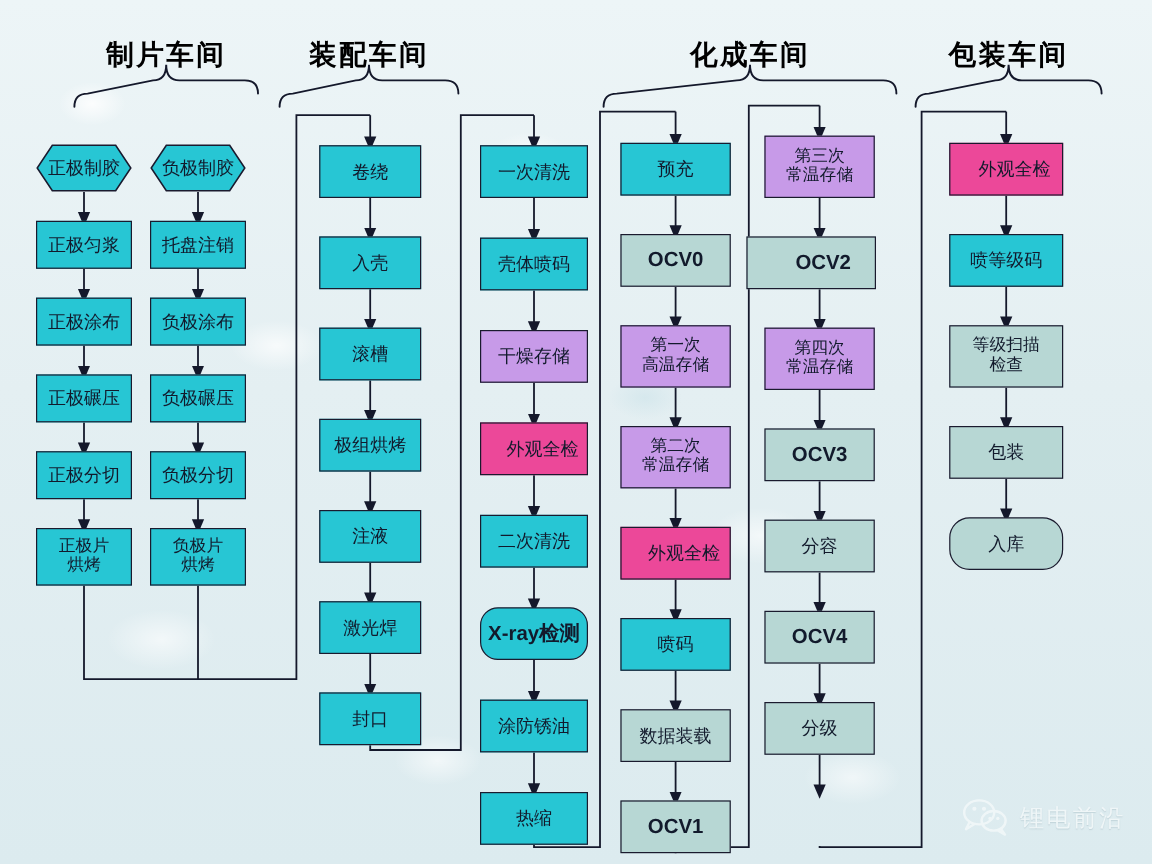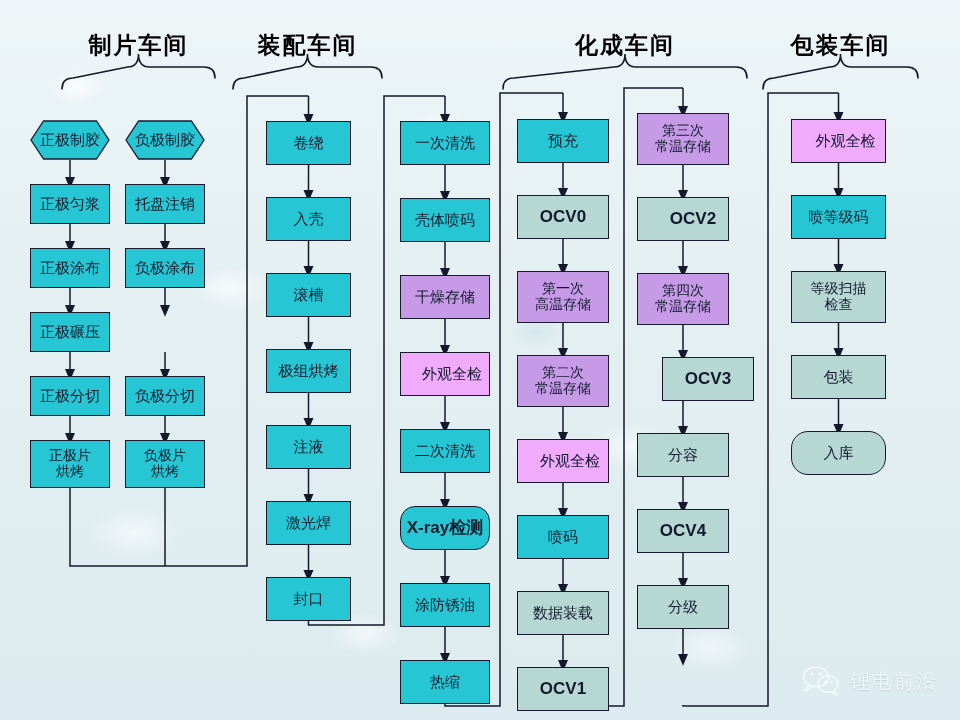--- a/index.html
+++ b/index.html
@@ -41,21 +41,21 @@
     text-align:center;line-height:1.12;
     font-family:"DejaVu Serif","Liberation Serif",serif;
     font-size:15px;color:#121a2c;
     white-space:pre-line;
   }
   .node.latin{font-family:"Liberation Sans","DejaVu Sans",sans-serif;font-weight:bold;font-size:17px;}
   .node.small{font-size:14px;}
   .cyan{background:#27c6d4;}
   .teal{background:#b7d7d4;}
   .purple{background:#c79ae8;}
-  .blue{background:#f0abfc;padding-left:14px;}
+  .blue{background:#ec4899;padding-left:14px;}
   .hexwrap{
     position:absolute;
     display:flex;align-items:center;justify-content:center;
     font-family:"DejaVu Serif","Liberation Serif",serif;
     font-size:15px;color:#121a2c;
   }
   .hexwrap svg{position:absolute;inset:0;}
   .hexwrap span{position:relative;z-index:2;}
   .term{border-radius:17px;}
 
@@ -156,20 +156,21 @@
     <div class="node cyan small" style="left: 30px; top: 440px; width: 80px; height: 48px;"><span>正极片
 烘烤</span></div>
     <div class="hexwrap" style="left: 125px; top: 120px; width: 80px; height: 40px;">
       <svg viewBox="0 0 80 40" width="80" height="40">
            <polygon points="13.600000000000001,1 66.39999999999999,1 79,20 66.39999999999999,39 13.600000000000001,39 1,20" fill="#27c6d4" stroke="#1a1a2e" stroke-width="1.3"></polygon>
          </svg>
          <span>负极制胶</span>
     </div>
     <div class="node cyan" style="left: 125px; top: 184px; width: 80px; height: 40px;"><span>托盘注销</span></div>
     <div class="node cyan" style="left: 125px; top: 248px; width: 80px; height: 40px; text-align: center;"><span>负极涂布</span></div>
+    <div class="node cyan" style="left: 125px; top: 312px; width: 80px; height: 40px;"><span>负极碾压</span></div>
     <div class="node cyan" style="left: 125px; top: 376px; width: 80px; height: 40px;"><span>负极分切</span></div>
     <div class="node cyan small" style="left: 125px; top: 440px; width: 80px; height: 48px;"><span>负极片
 烘烤</span></div>
     <div class="node cyan" style="left: 266px; top: 121px; width: 85px; height: 44px;"><span>卷绕</span></div>
     <div class="node cyan" style="left: 266px; top: 197px; width: 85px; height: 44px;"><span>入壳</span></div>
     <div class="node cyan" style="left: 266px; top: 273px; width: 85px; height: 44px;"><span>滚槽</span></div>
     <div class="node cyan" style="left: 266px; top: 349px; width: 85px; height: 44px;"><span>极组烘烤</span></div>
     <div class="node cyan" style="left: 266px; top: 425px; width: 85px; height: 44px;"><span>注液</span></div>
     <div class="node cyan" style="left: 266px; top: 501px; width: 85px; height: 44px; align-items: center;"><span>激光焊</span></div>
     <div class="node cyan" style="left: 266px; top: 577px; width: 85px; height: 44px;"><span>封口</span></div>
@@ -186,24 +187,24 @@
     <div class="node purple small" style="left: 517px; top: 271px; width: 92px; height: 52px;"><span>第一次
 高温存储</span></div>
     <div class="node purple small" style="left: 517px; top: 355px; width: 92px; height: 52px;"><span>第二次
 常温存储</span></div>
     <div class="node blue" style="left: 517px; top: 439px; width: 92px; height: 44px;"><span>外观全检</span></div>
     <div class="node cyan" style="left: 517px; top: 515px; width: 92px; height: 44px;"><span>喷码</span></div>
     <div class="node teal" style="left: 517px; top: 591px; width: 92px; height: 44px;"><span>数据装载</span></div>
     <div class="node teal latin" style="left: 517px; top: 667px; width: 92px; height: 44px;"><span>OCV1</span></div>
     <div class="node purple small" style="left: 637px; top: 113px; width: 92px; height: 52px;"><span>第三次
 常温存储</span></div>
-    <div class="node teal latin" style="left: 637px; top: 197px; width: 92px; height: 44px; padding-left: 20px;"><span>OCV2</span></div>
+    <div class="node teal latin" style="left: 622px; top: 197px; width: 108px; height: 44px; padding-left: 20px;"><span>OCV2</span></div>
     <div class="node purple small" style="left: 637px; top: 273px; width: 92px; height: 52px;"><span>第四次
 常温存储</span></div>
-    <div class="node teal latin" style="left: 662px; top: 357px; width: 92px; height: 44px;"><span>OCV3</span></div>
+    <div class="node teal latin" style="left: 637px; top: 357px; width: 92px; height: 44px;"><span>OCV3</span></div>
     <div class="node teal" style="left: 637px; top: 433px; width: 92px; height: 44px;"><span>分容</span></div>
     <div class="node teal latin" style="left: 637px; top: 509px; width: 92px; height: 44px;"><span>OCV4</span></div>
     <div class="node teal" style="left: 637px; top: 585px; width: 92px; height: 44px;"><span>分级</span></div>
     <div class="node blue" style="left: 791px; top: 119px; width: 95px; height: 44px;"><span>外观全检</span></div>
     <div class="node cyan" style="left: 791px; top: 195px; width: 95px; height: 44px;"><span>喷等级码</span></div>
     <div class="node teal small" style="left: 791px; top: 271px; width: 95px; height: 52px;"><span>等级扫描
 检查</span></div>
     <div class="node teal" style="left: 791px; top: 355px; width: 95px; height: 44px;"><span>包装</span></div>
     <div class="node teal term" style="left: 791px; top: 431px; width: 95px; height: 44px;"><span>入库</span></div>
     <div class="hdr" style="left: 62px; top: 30px; width: 153px;">制片车间</div>

